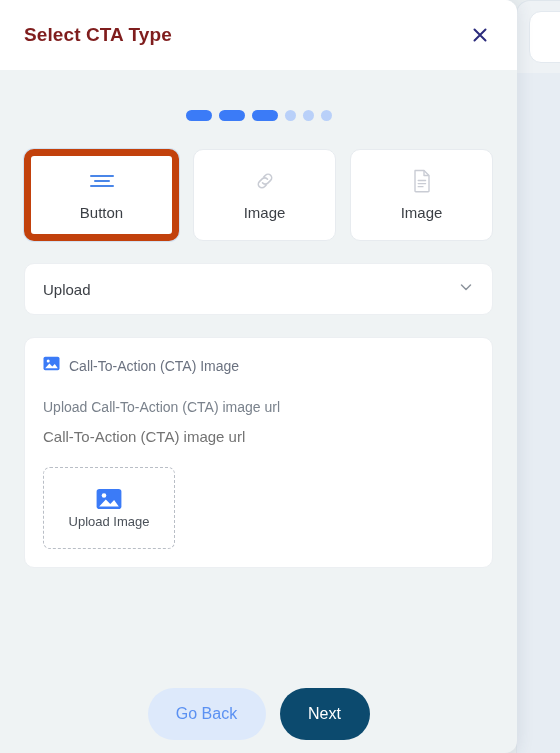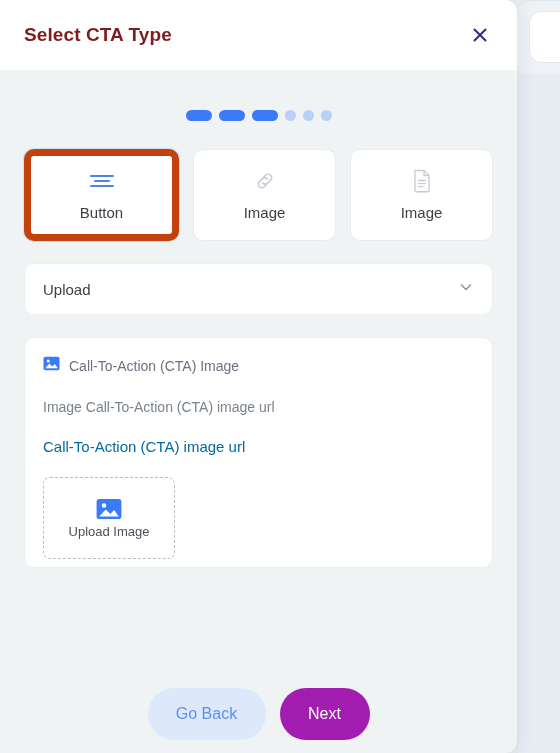--- a/index.html
+++ b/index.html
@@ -185,23 +185,23 @@
     font-size: 14px;
     color: #6b7280;
     text-align: right;
   }
   .upload-label {
     margin-top: 24px;
     font-size: 14px;
     color: #7a828c;
   }
   .upload-placeholder {
-    margin-top: 23px;
+    margin-top: 13px;
     font-size: 15px;
-    color: #0369a1;
+    color: #737373;
   }
   .dropzone {
     margin-top: 22px;
     width: 132px;
     height: 82px;
     border: 1px dashed #b9bec6;
     border-radius: 7px;
     display: flex;
     flex-direction: column;
     align-items: center;
@@ -233,21 +233,21 @@
   }
   .btn-back {
     width: 118px;
     height: 52px;
     background: #dde9fb;
     color: #5b91f2;
   }
   .btn-next {
     width: 90px;
     height: 52px;
-    background: #a21caf;
+    background: #0c4a6e;
     color: #ffffff;
   }
 </style>
 </head>
 <body>
 
 <div class="bg-panel">
   <div class="bg-panel-inner">
     
   </div>
@@ -329,21 +329,21 @@
         <span>
           <svg width="17" height="15" viewBox="0 0 17 15" fill="none">
             <rect x="0.5" y="0.8" width="16" height="13.4" rx="1.8" fill="#3b7bf7"></rect>
             <circle cx="5.2" cy="5.1" r="1.5" fill="#ffffff"></circle>
             <path d="M2.2 12.2 L6.4 7.6 L9.3 10.5 L11.8 8 L14.8 12.2 Z" fill="#ffffff"></path>
           </svg>
         </span>
         <span class="image-card-head-label">Call-To-Action (CTA) Image</span>
       </div>
 
-      <div class="upload-label">Image Call-To-Action (CTA) image url</div>
+      <div class="upload-label">Upload Call-To-Action (CTA) image url</div>
       <div class="upload-placeholder">Call-To-Action (CTA) image url</div>
 
       <div class="dropzone">
         <span>
           <svg width="26" height="22" viewBox="0 0 26 22" fill="none">
             <rect x="0.6" y="0.9" width="24.8" height="20.2" rx="2.8" fill="#3b7bf7"></rect>
             <circle cx="8" cy="7.5" r="2.3" fill="#ffffff"></circle>
             <path d="M3.2 18.4 L9.8 11.4 L14.3 15.9 L18.1 12.1 L22.8 18.4 Z" fill="#ffffff"></path>
           </svg>
         </span>

